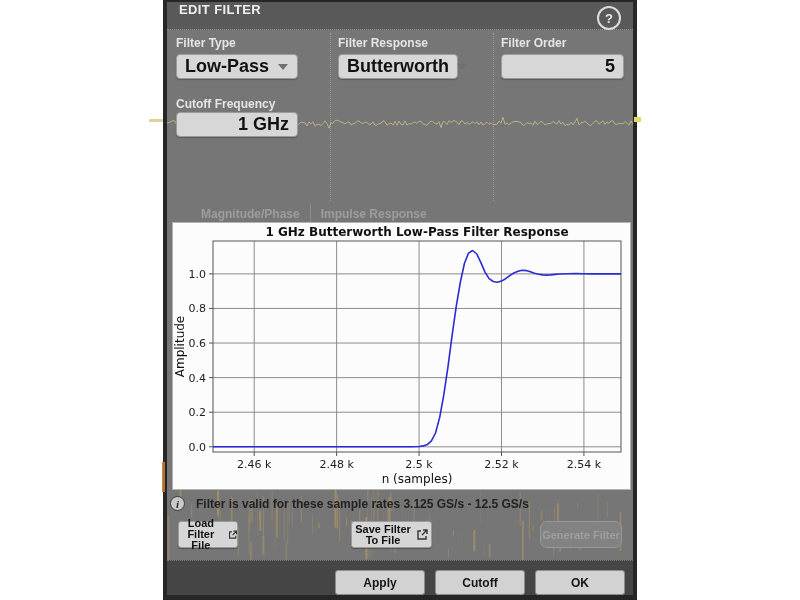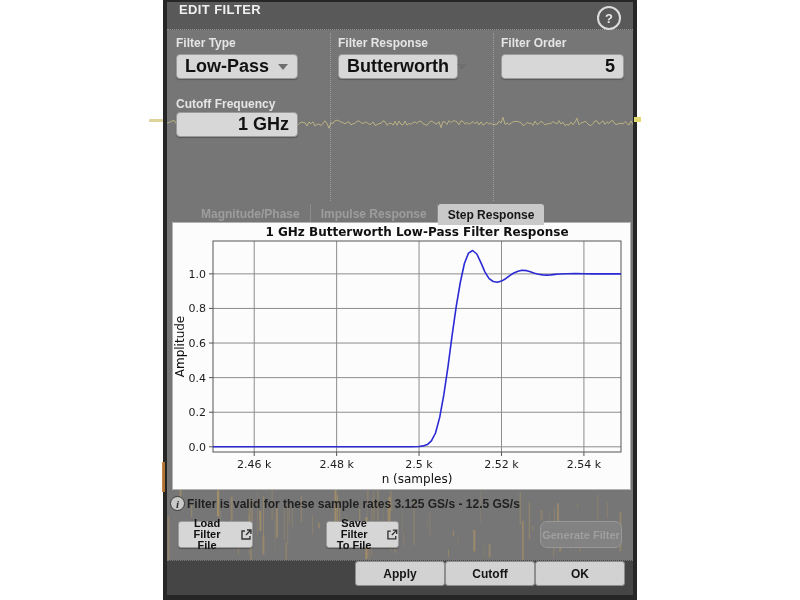--- a/index.html
+++ b/index.html
@@ -34,32 +34,32 @@
   #chartpanel{position:absolute;left:5px;top:222px;width:459px;height:268px;background:#fcfcfc;
     border:1px solid #b2b2b2;box-sizing:border-box;z-index:2;}
   .tick{font:11px "DejaVu Sans",sans-serif;fill:#1c1c1c;}
   .ctitle{font:bold 12px "DejaVu Sans",sans-serif;fill:#101010;}
   .alabel{font:12px "DejaVu Sans",sans-serif;fill:#101010;}
   
   #inforow{position:absolute;left:3px;top:496px;display:flex;align-items:center;z-index:2;}
   #infoicon{width:15px;height:15px;border:1.5px solid #3a3a3a;border-radius:50%;background:#c9c9c9;
     color:#2c2c2c;font:italic bold 11px "Liberation Serif",serif;display:flex;align-items:center;
     justify-content:center;box-sizing:border-box;}
-  #infotext{margin-left:2px;font-size:12px;font-weight:600;color:#222;}
+  #infotext{margin-left:11px;font-size:12px;font-weight:600;color:#222;}
   .filebtn{position:absolute;top:521px;height:27px;background:#d6d6d6;border:1px solid #9b9b9b;
     border-radius:3px;box-sizing:border-box;display:flex;align-items:center;justify-content:center;
     gap:5px;cursor:pointer;z-index:2;box-shadow:0 1px 1px rgba(0,0,0,.3);}
   .filebtn .two{font-size:11px;font-weight:bold;color:#111;line-height:11px;text-align:center;}
   #generate{position:absolute;top:521px;left:373px;width:82px;height:27px;background:#828282;
     border:1px solid #989898;border-radius:7px;box-sizing:border-box;display:flex;align-items:center;
     justify-content:center;font-size:11px;font-weight:bold;color:#9f9f9f;z-index:2;}
   
   #bottombar{position:absolute;left:0;top:560px;width:466px;height:35px;background:#454545;
-    border-top:1px dotted #7a7a7a;box-sizing:border-box;display:flex;align-items:flex-start;
-    justify-content:flex-end;padding-right:8px;z-index:4;}
+    border-top:1px dotted #7a7a7a;box-sizing:border-box;display:flex;align-items:flex-end;
+    justify-content:flex-end;gap:10px;padding-right:8px;z-index:4;}
   .btn{width:90px;height:25px;background:#d2d2d2;border:1px solid #8d8d8d;border-radius:3px;
     box-sizing:border-box;display:flex;align-items:center;justify-content:center;font-size:12px;
     font-weight:600;color:#151515;cursor:pointer;}
   
   #wave{position:absolute;left:0;top:112px;z-index:1;}
   #streaks{position:absolute;left:0;top:486px;z-index:1;}
   #dash-left{position:absolute;left:149px;top:119px;width:14px;height:3px;background:#d6cc8a;
     border-radius:1px;opacity:.85;}
   #dash-right{position:absolute;left:634px;top:117px;width:7px;height:5px;background:#e3da72;}
   #orange-mark{position:absolute;left:162px;top:462px;width:3px;height:30px;background:#c07b35;opacity:.9;}
@@ -189,21 +189,20 @@
   </div>
 
   <div class="lbl" style="left:9px;top:97px">Cutoff Frequency</div>
   <div class="field num" style="left:9px;top:112px;width:122px">
     <span class="val">1 GHz</span>
   </div>
 
   <div id="tabs">
     <div class="tab">Magnitude/Phase</div>
     <div class="tab">Impulse Response</div>
-    <div class="tab active">Step Response</div>
   </div>
 
   <div id="chartpanel">
     <svg id="chart-svg" width="457" height="266" viewBox="0 0 457 266">
         <line x1="81.21212121212122" y1="18" x2="81.21212121212122" y2="229" stroke="#8c8c8c" stroke-width="1"></line>
         <line x1="163.63636363636363" y1="18" x2="163.63636363636363" y2="229" stroke="#8c8c8c" stroke-width="1"></line>
         <line x1="246.06060606060606" y1="18" x2="246.06060606060606" y2="229" stroke="#8c8c8c" stroke-width="1"></line>
         <line x1="328.4848484848485" y1="18" x2="328.4848484848485" y2="229" stroke="#8c8c8c" stroke-width="1"></line>
         <line x1="410.9090909090909" y1="18" x2="410.9090909090909" y2="229" stroke="#8c8c8c" stroke-width="1"></line>
         <line x1="40" y1="223.81147540983605" x2="448" y2="223.81147540983605" stroke="#8c8c8c" stroke-width="1"></line>
@@ -240,29 +239,29 @@
         <text x="11" y="123.5" text-anchor="middle" class="alabel" transform="rotate(-90 11 123.5)">Amplitude</text>
         <path d="M40.0,223.8 L81.2,223.8 L122.4,223.8 L163.6,223.8 L204.8,223.8 L225.5,223.8 L237.8,223.8 L246.1,223.5 L250.2,222.9 L254.3,221.6 L258.4,217.8 L262.5,210.0 L266.7,194.4 L270.8,171.9 L274.9,144.3 L279.0,113.1 L283.2,83.7 L287.3,59.5 L291.4,40.5 L295.5,30.1 L299.6,27.5 L303.8,31.0 L307.9,39.6 L312.0,49.1 L316.1,55.7 L320.2,58.5 L324.4,59.2 L328.5,58.1 L332.6,55.7 L336.7,52.6 L340.8,50.0 L345.0,48.3 L349.1,47.2 L353.2,47.6 L357.3,48.8 L361.5,50.2 L365.6,51.2 L369.7,51.9 L373.8,52.1 L377.9,51.9 L382.1,51.4 L386.2,51.0 L394.4,50.7 L402.7,50.5 L410.9,50.7 L419.2,50.9 L431.5,50.9 L448.0,50.9" fill="none" stroke="#2b2bd5" stroke-width="1.6" stroke-linejoin="round"></path>
       </svg>
   </div>
 
   <div id="inforow">
     <div id="infoicon">i</div>
     <span id="infotext">Filter is valid for these sample rates 3.125 GS/s - 12.5 GS/s</span>
   </div>
 
-  <div class="filebtn" style="left:11px;width:75px">
+  <div class="filebtn" style="left:11px;width:60px">
     <span class="two"><span>Load Filter</span><br>
       <span>File</span></span>
     <svg width="12" height="12" viewBox="0 0 12 12">
       <path d="M5 2 H2 V10 H10 V7" fill="none" stroke="#333" stroke-width="1.4"></path>
       <path d="M7 1 H11 V5 M11 1 L6 6" fill="none" stroke="#333" stroke-width="1.4"></path>
     </svg>
   </div>
-  <div class="filebtn" style="left:159px;width:73px">
+  <div class="filebtn" style="left:184px;width:81px">
     <span class="two"><span>Save Filter</span><br>
       <span>To File</span></span>
     <svg width="12" height="12" viewBox="0 0 12 12">
       <path d="M5 2 H2 V10 H10 V7" fill="none" stroke="#333" stroke-width="1.4"></path>
       <path d="M7 1 H11 V5 M11 1 L6 6" fill="none" stroke="#333" stroke-width="1.4"></path>
     </svg>
   </div>
   <div id="generate" aria-disabled="true">Generate Filter</div>
 
   <div id="bottombar">

